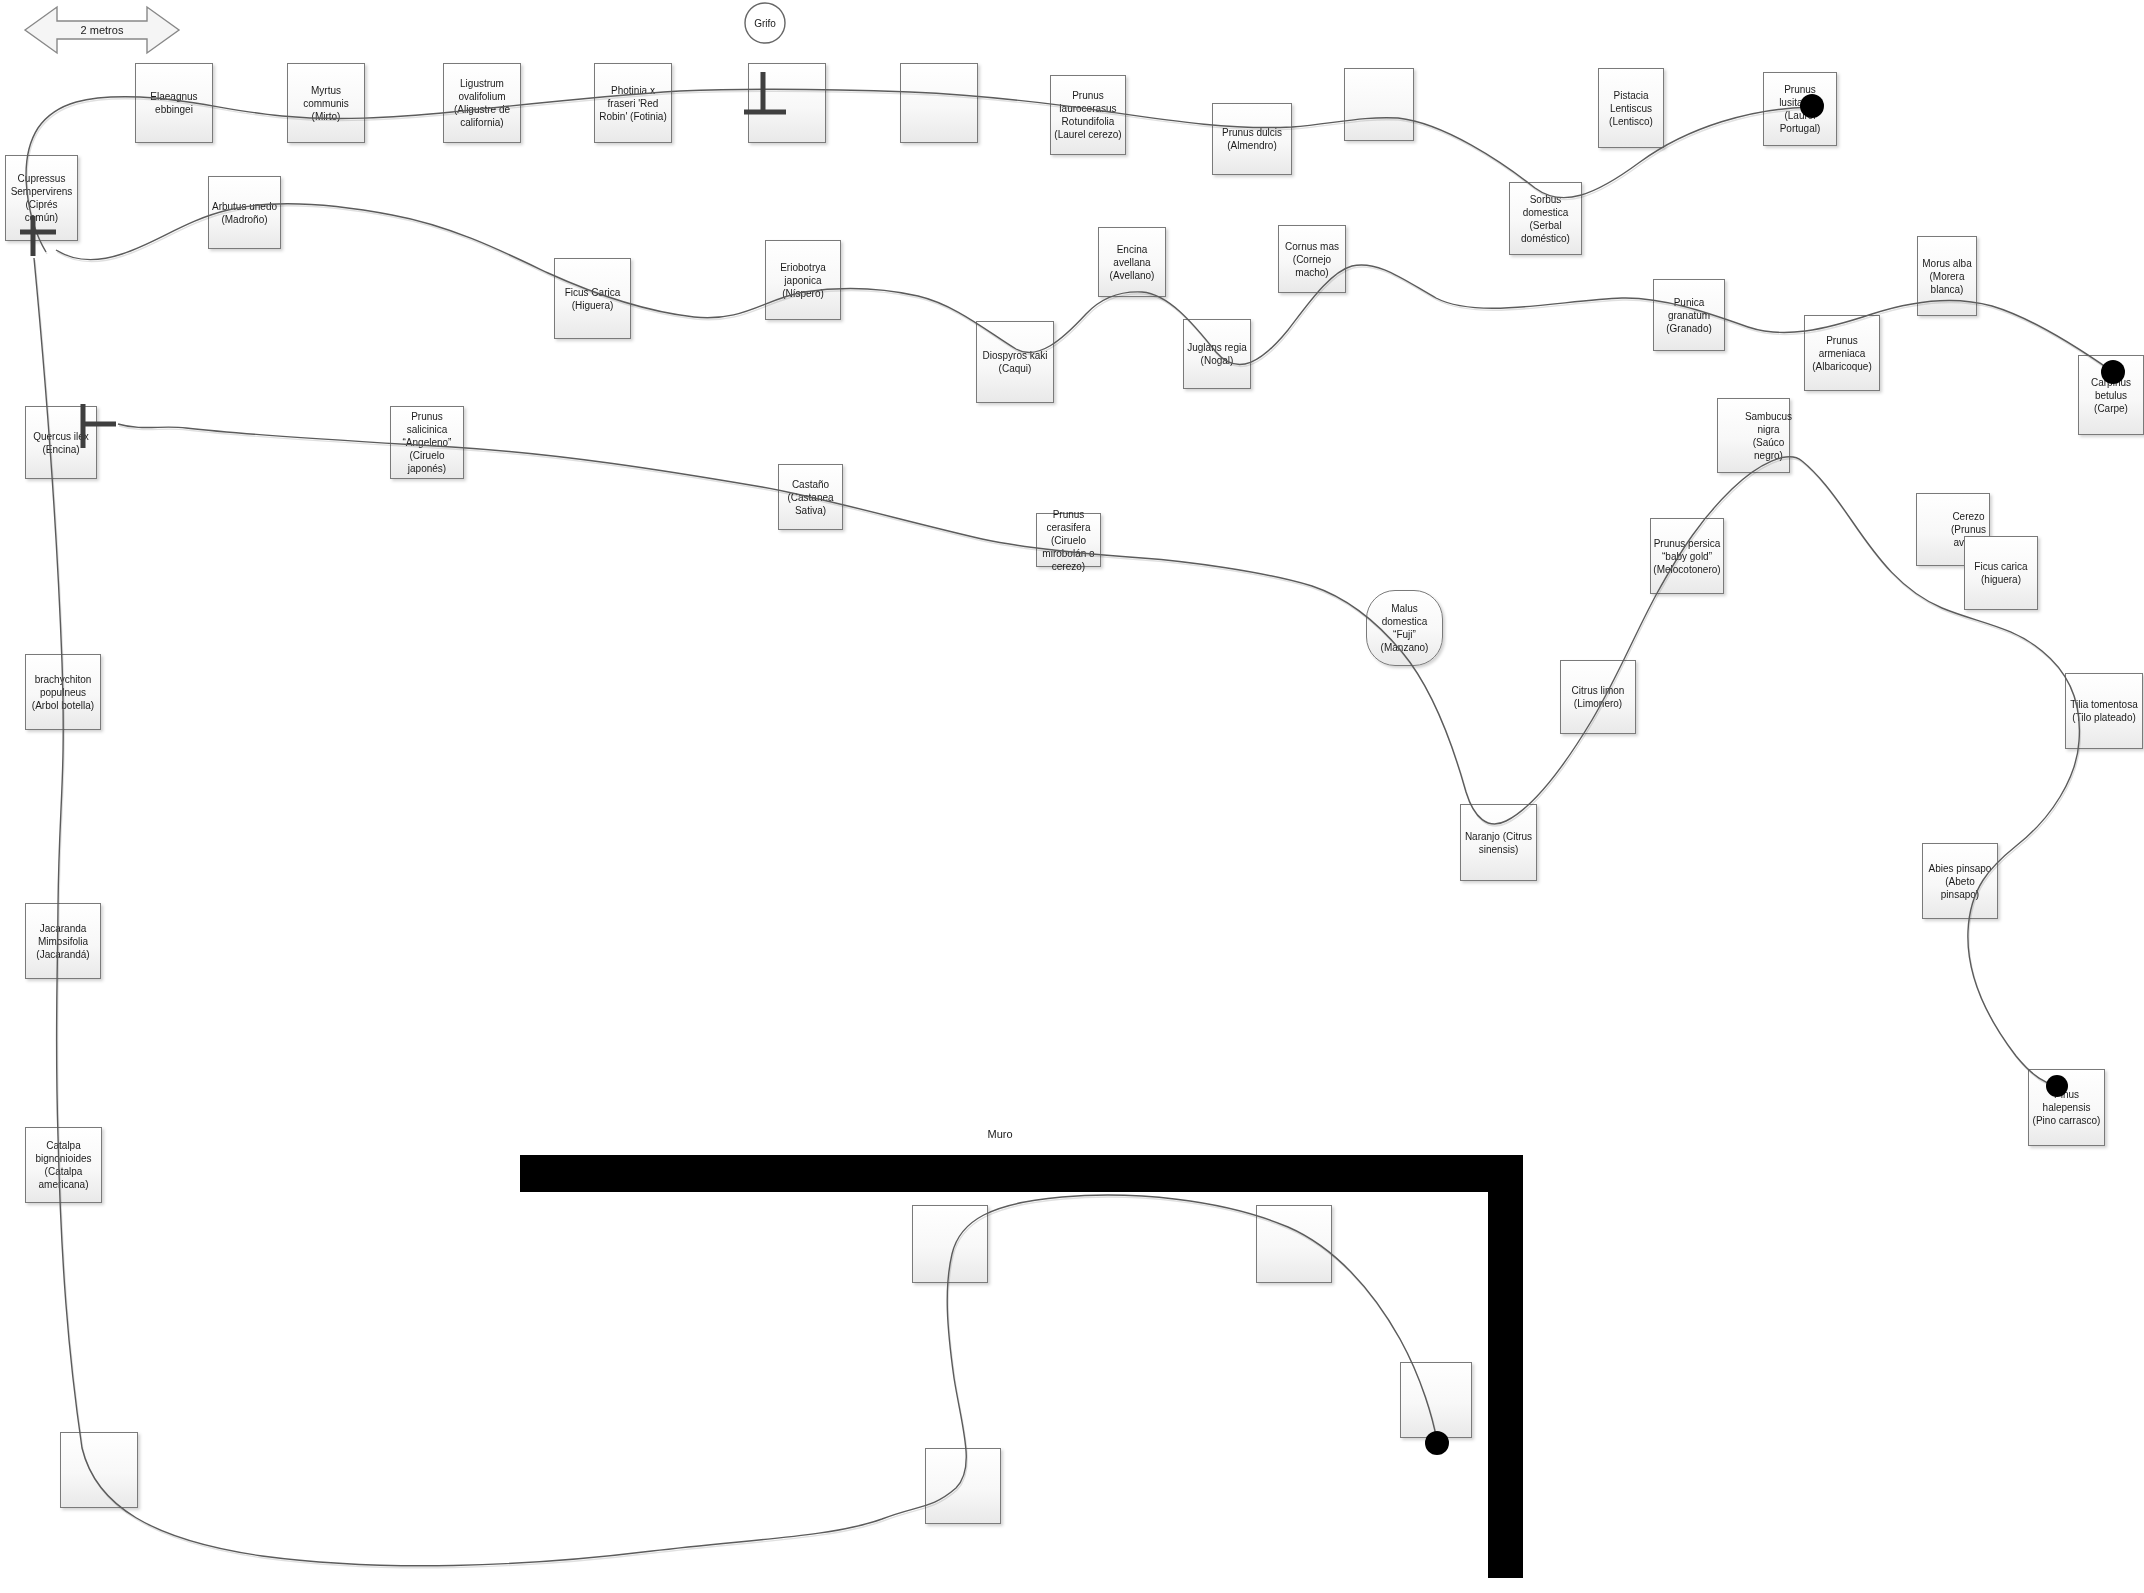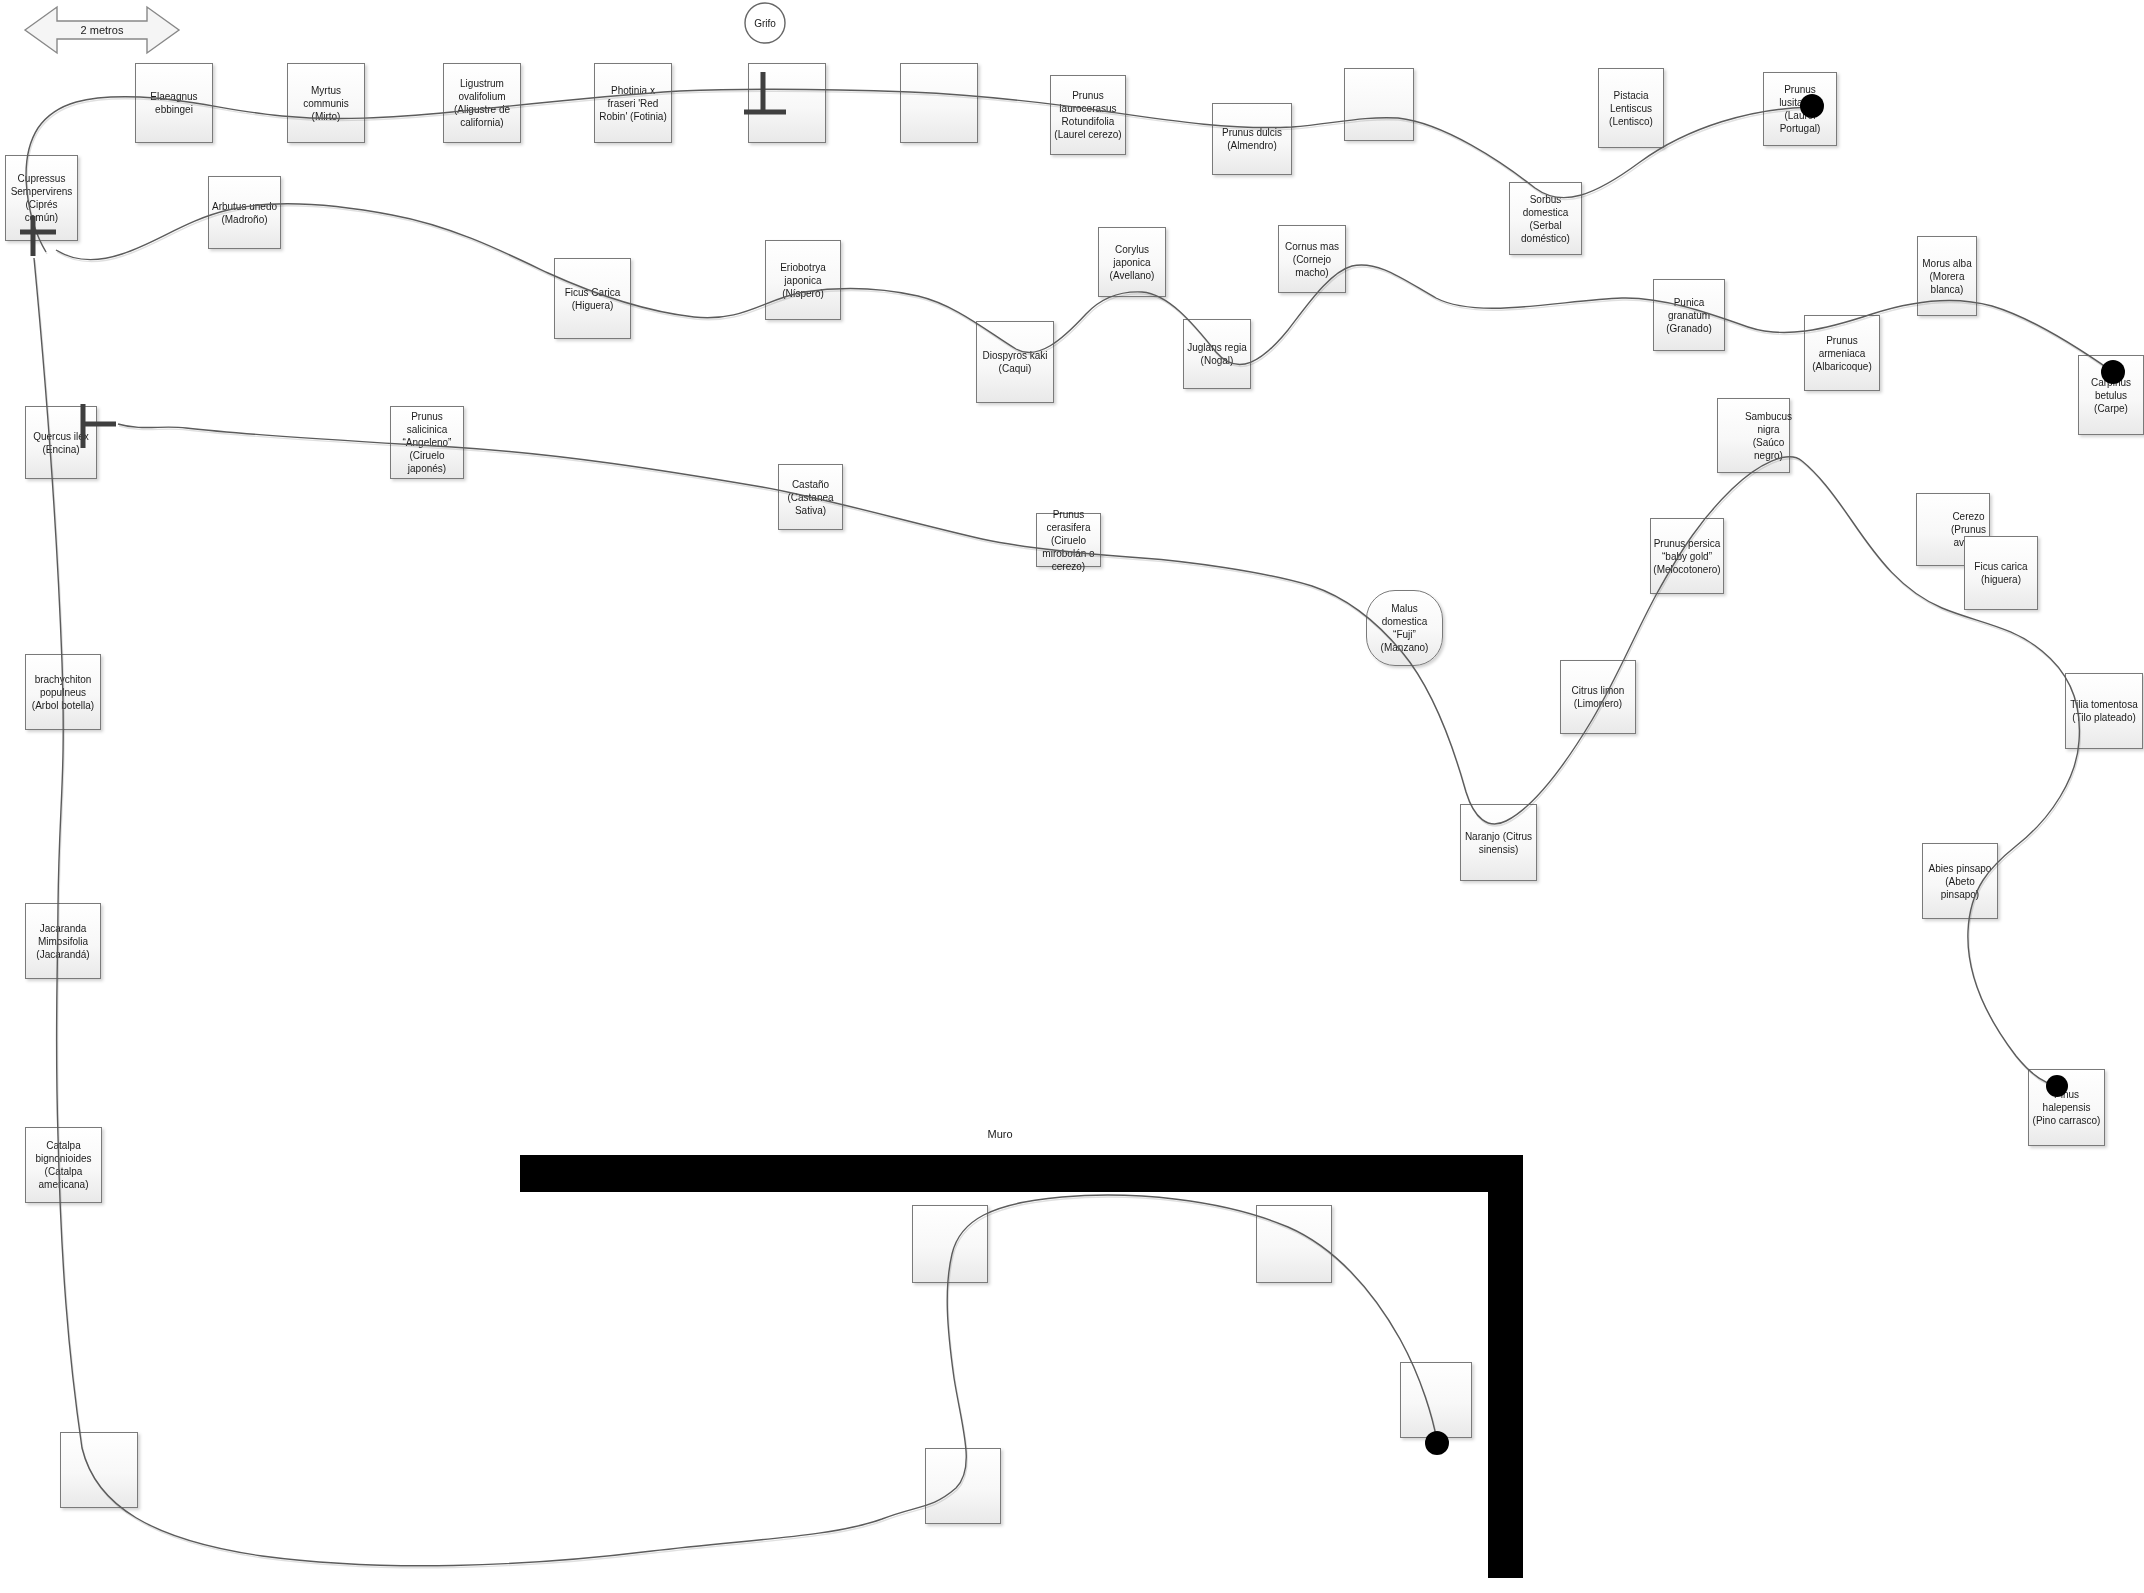--- a/index.html
+++ b/index.html
@@ -37,21 +37,21 @@
       <div class="tree-box" style="left: 1212px; top: 103px; width: 80px; height: 72px;">Prunus dulcis (Almendro)</div>
       <div class="tree-box" style="left: 1344px; top: 68px; width: 70px; height: 73px;"></div>
       <div class="tree-box" style="left: 1598px; top: 68px; width: 66px; height: 80px;">Pistacia Lentiscus (Lentisco)</div>
       <div class="tree-box" style="left: 1763px; top: 72px; width: 74px; height: 74px;">Prunus lusitanica (Laurel Portugal)</div>
       <div class="tree-box" style="left: 5px; top: 155px; width: 73px; height: 86px;">Cupressus Sempervirens (Ciprés común)</div>
       <div class="tree-box" style="left: 208px; top: 176px; width: 73px; height: 73px;">Arbutus unedo (Madroño)</div>
       <div class="tree-box" style="left: 1509px; top: 182px; width: 73px; height: 73px;">Sorbus domestica (Serbal doméstico)</div>
       <div class="tree-box" style="left: 554px; top: 258px; width: 77px; height: 81px;">Ficus Carica (Higuera)</div>
       <div class="tree-box" style="left: 765px; top: 240px; width: 76px; height: 80px;">Eriobotrya japonica (Níspero)</div>
       <div class="tree-box" style="left: 976px; top: 321px; width: 78px; height: 82px;">Diospyros kaki (Caqui)</div>
-      <div class="tree-box" style="left: 1098px; top: 227px; width: 68px; height: 70px;">Corylus japonica (Avellano)</div>
+      <div class="tree-box" style="left: 1098px; top: 227px; width: 68px; height: 70px;">Encina avellana (Avellano)</div>
       <div class="tree-box" style="left: 1183px; top: 319px; width: 68px; height: 70px;">Juglans regia (Nogal)</div>
       <div class="tree-box" style="left: 1278px; top: 225px; width: 68px; height: 68px;">Cornus mas (Cornejo macho)</div>
       <div class="tree-box" style="left: 1653px; top: 279px; width: 72px; height: 72px;">Punica granatum (Granado)</div>
       <div class="tree-box" style="left: 1804px; top: 315px; width: 76px; height: 76px;">Prunus armeniaca (Albaricoque)</div>
       <div class="tree-box" style="left: 1917px; top: 236px; width: 60px; height: 80px;">Morus alba (Morera blanca)</div>
       <div class="tree-box" style="left: 2078px; top: 355px; width: 66px; height: 80px;">Carpinus betulus (Carpe)</div>
       <div class="tree-box" style="left: 25px; top: 406px; width: 72px; height: 73px;">Quercus ilex (Encina)</div>
       <div class="tree-box" style="left: 390px; top: 406px; width: 74px; height: 73px;">Prunus salicinica “Angeleno” (Ciruelo japonés)</div>
       <div class="tree-box" style="left: 778px; top: 464px; width: 65px; height: 66px;">Castaño (Castanea Sativa)</div>
       <div class="tree-box" style="left: 1036px; top: 513px; width: 65px; height: 54px;">Prunus cerasifera (Ciruelo mirobolán o cerezo)</div>

